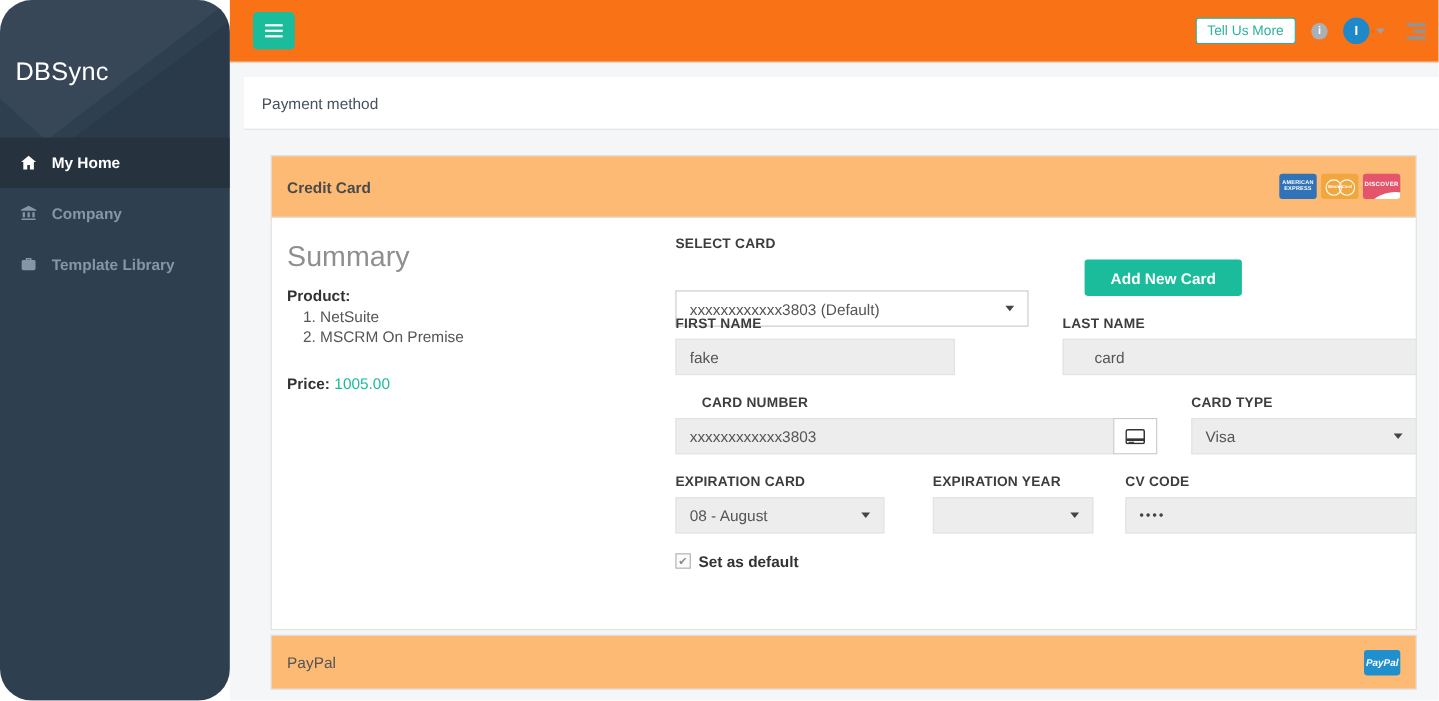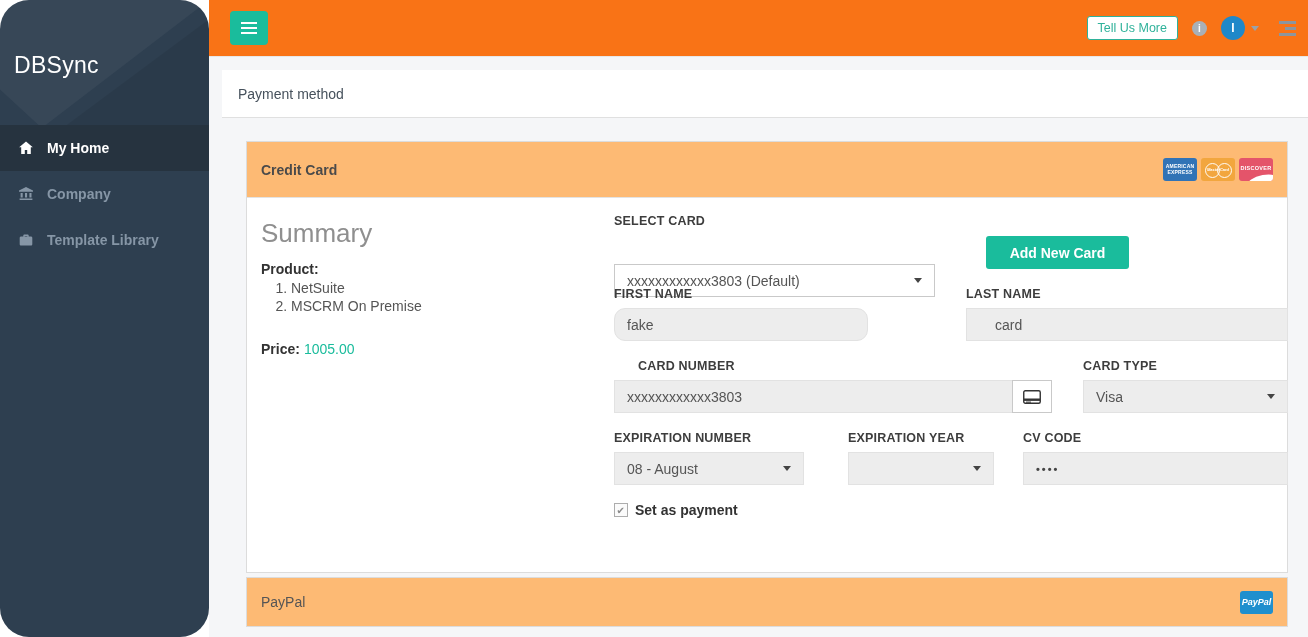--- a/index.html
+++ b/index.html
@@ -176,21 +176,21 @@
       </div>
 
       <div class="flabel" style="left:367px; top:16px;">SELECT CARD</div>
       <div class="ctl fakeselect sel-white" style="left:367px; top:38px; width:321px;">
         <span>xxxxxxxxxxxx3803 (Default)</span>
         <span class="sel-caret"></span>
       </div>
       <button class="btn-teal" id="add-card-btn">Add New Card</button>
 
       <div class="flabel" style="left:367px; top:89px;">FIRST NAME</div>
-      <input class="ctl gray-input" style="left: 367px; top: 110px; width: 254px; border-radius: 11px;" value="fake">
+      <input class="ctl gray-input" style="left: 367px; top: 110px; width: 254px;" value="fake">
 
       <div class="flabel" style="left:719px; top:89px;">LAST NAME</div>
       <input class="ctl gray-input" style="left: 719px; top: 110px; width: 322px; padding-left: 28px;" value="card">
 
       <div class="flabel" style="left:367px; top:161px;margin-left:24px;">CARD NUMBER</div>
       <div class="card-group">
         <input class="gray-input" value="xxxxxxxxxxxx3803" style="">
         <span class="card-addon">
           <svg width="18" height="14" viewBox="0 0 18 14">
               <rect x="0.75" y="0.75" width="16.5" height="12.5" rx="1.5" fill="none" stroke="#333" stroke-width="1.4"></rect>
@@ -199,38 +199,38 @@
             </svg>
         </span>
       </div>
 
       <div class="flabel" style="left:836px; top:161px;">CARD TYPE</div>
       <div class="ctl fakeselect sel-gray" style="left:836px; top:182px; width:205px;">
         <span>Visa</span>
         <span class="sel-caret"></span>
       </div>
 
-      <div class="flabel" style="left:367px; top:233px;">EXPIRATION NUMBER</div>
+      <div class="flabel" style="left:367px; top:233px;">EXPIRATION CARD</div>
       <div class="ctl fakeselect sel-gray" style="left:367px; top:254px; width:190px;">
         <span>08 - August</span>
         <span class="sel-caret"></span>
       </div>
 
       <div class="flabel" style="left:601px; top:233px;">EXPIRATION YEAR</div>
       <div class="ctl fakeselect sel-gray" style="left:601px; top:254px; width:146px;">
         <span></span>
         <span class="sel-caret"></span>
       </div>
 
       <div class="flabel" style="left:776px; top:233px;">CV CODE</div>
       <input class="ctl gray-input" style="left: 776px; top: 254px; width: 265px; font-size: 11px; letter-spacing: 2px; font-weight: 700; color: rgb(68, 68, 68);" value="••••">
 
       <div class="check-row">
         <input type="checkbox" class="checkbox" checked="" style="">
-        <span class="check-label">Set as payment</span>
+        <span class="check-label">Set as default</span>
       </div>
 
     </div>
   </section>
 
   <section class="panel paypal-panel">
     <div class="panel-header">
       <span>PayPal</span>
       <span class="paypal-badge">PayPal</span>
     </div>

